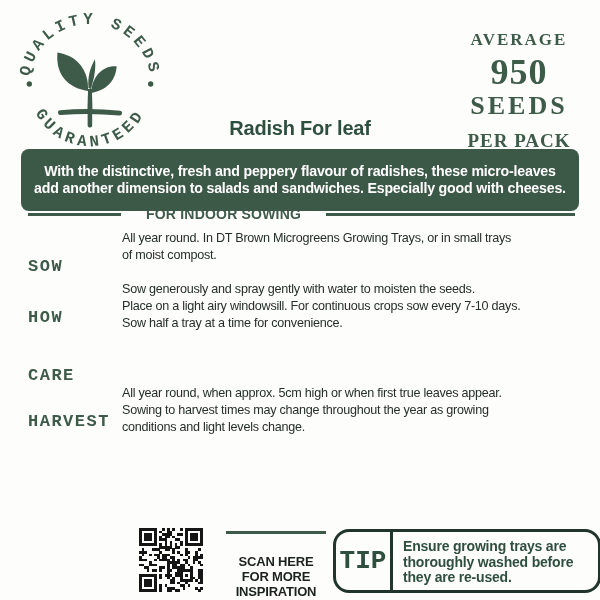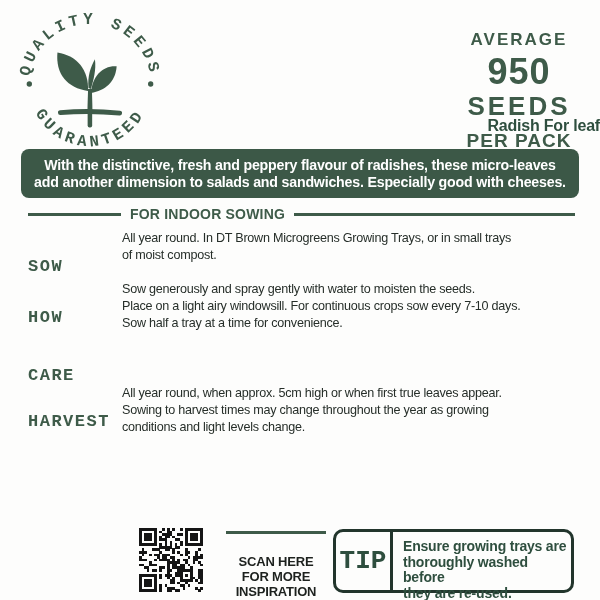--- a/index.html
+++ b/index.html
@@ -11,35 +11,35 @@
   body{font-family:"Liberation Sans",sans-serif;background:#fff;}
   .packet{position:relative;width:600px;height:600px;background:var(--paper);overflow:hidden;}
 
   
   .badge{position:absolute;left:16px;top:11px;width:148px;height:148px;}
   .badge svg{width:100%;height:100%;}
   .ring{font-family:"Liberation Mono",monospace;font-weight:bold;font-size:16px;letter-spacing:4px;fill:var(--green);}
 
   
   .seedcount{position:absolute;right:10px;top:30px;width:142px;text-align:center;
-    font-family:Liberation Sans, sans-serif;font-weight:bold;color:var(--green);}
+    font-family:Liberation Serif, serif;font-weight:bold;color:var(--green);}
   .sc-avg{font-size:17px;letter-spacing:2px;}
   .sc-num{font-size:36px;line-height:40px;letter-spacing:1px;margin-top:2px;}
   .sc-seeds{font-size:26px;line-height:24px;letter-spacing:3px;margin-top:2px;}
   .sc-pack{font-size:19px;line-height:19px;letter-spacing:1px;margin-top:13px;}
 
-  .title{position:absolute;left:0;right:0;top:117px;text-align:right;
-    font-size:16px;font-weight:bold;color:var(--title_green);letter-spacing:-0.2px;}
-
-  .banner{position:absolute;left:21px;right:21px;top:149px;height:49px;
+  .title{position:absolute;left:0;right:0;top:117px;text-align:center;
+    font-size:20px;font-weight:bold;color:var(--title_green);letter-spacing:-0.2px;}
+
+  .banner{position:absolute;left:21px;right:21px;top:149px;height:62px;
     background:var(--banner_bg);border-radius:8px;display:flex;align-items:center;justify-content:center;}
   .banner span{white-space:pre-line;text-align:center;color:#ffffff;font-weight:bold;
     font-size:14.2px;line-height:17px;letter-spacing:-0.2px;}
 
-  .sec{position:absolute;left:28px;right:25px;top:206px;display:flex;align-items:center;}
+  .sec{position:absolute;left:28px;right:25px;top:206px;display:flex;align-items:center;gap:16px;}
   .sec .line{height:3px;background:var(--green);}
   .sec .l{width:93px;}
   .sec .r{flex:1;}
   .sec-label{font-size:14px;font-weight:bold;color:var(--green);letter-spacing:0.2px;margin:0 9px;}
 
   .rows{position:absolute;left:28px;right:8px;top:230px;}
   .row{display:grid;grid-template-columns:94px 1fr;}
   .row.m1{margin-bottom:6px;} .row.m2{margin-bottom:7px;} .row.m3{margin-bottom:1px;gap:6px;}
   .lbl{font-family:"Liberation Mono",monospace;font-weight:bold;font-size:17px;
     letter-spacing:1.5px;color:var(--green);line-height:17px;margin-top:28px;}
@@ -47,22 +47,22 @@
     letter-spacing:-0.25px;white-space:pre-line;}
 
   .qr{position:absolute;left:139px;top:528px;width:64px;height:64px;}
   .qr svg{width:100%;height:100%;}
 
   .scan{position:absolute;left:226px;top:531px;width:100px;}
   .scan-line{height:3px;background:var(--green);}
   .scan-text{padding:20px 0;text-align:center;font-size:13px;font-weight:bold;
     color:var(--near_black);line-height:15px;letter-spacing:-0.2px;white-space:pre-line;}
 
-  .tip{position:absolute;left:333px;top:529px;width:241px;height:64px;
-    border:3px solid #22352c;border-radius:10px;display:flex;background:var(--paper);}
+  .tip{position:absolute;left:333px;top:529px;width:268px;height:64px;
+    border:3px solid #22352c;border-radius:16px;display:flex;background:var(--paper);}
   .tip-label{width:57px;border-right:3px solid #22352c;display:flex;align-items:center;justify-content:center;
     font-family:"Liberation Mono",monospace;font-weight:bold;font-size:26px;color:var(--title_green);}
   .tip-text{flex:1;padding:7px 4px 16px 10px;font-size:14px;font-weight:bold;
     color:var(--title_green);line-height:15.5px;letter-spacing:-0.2px;white-space:pre-line;}
 </style>
 </head>
 <body>
 
 <div class="packet">
 

